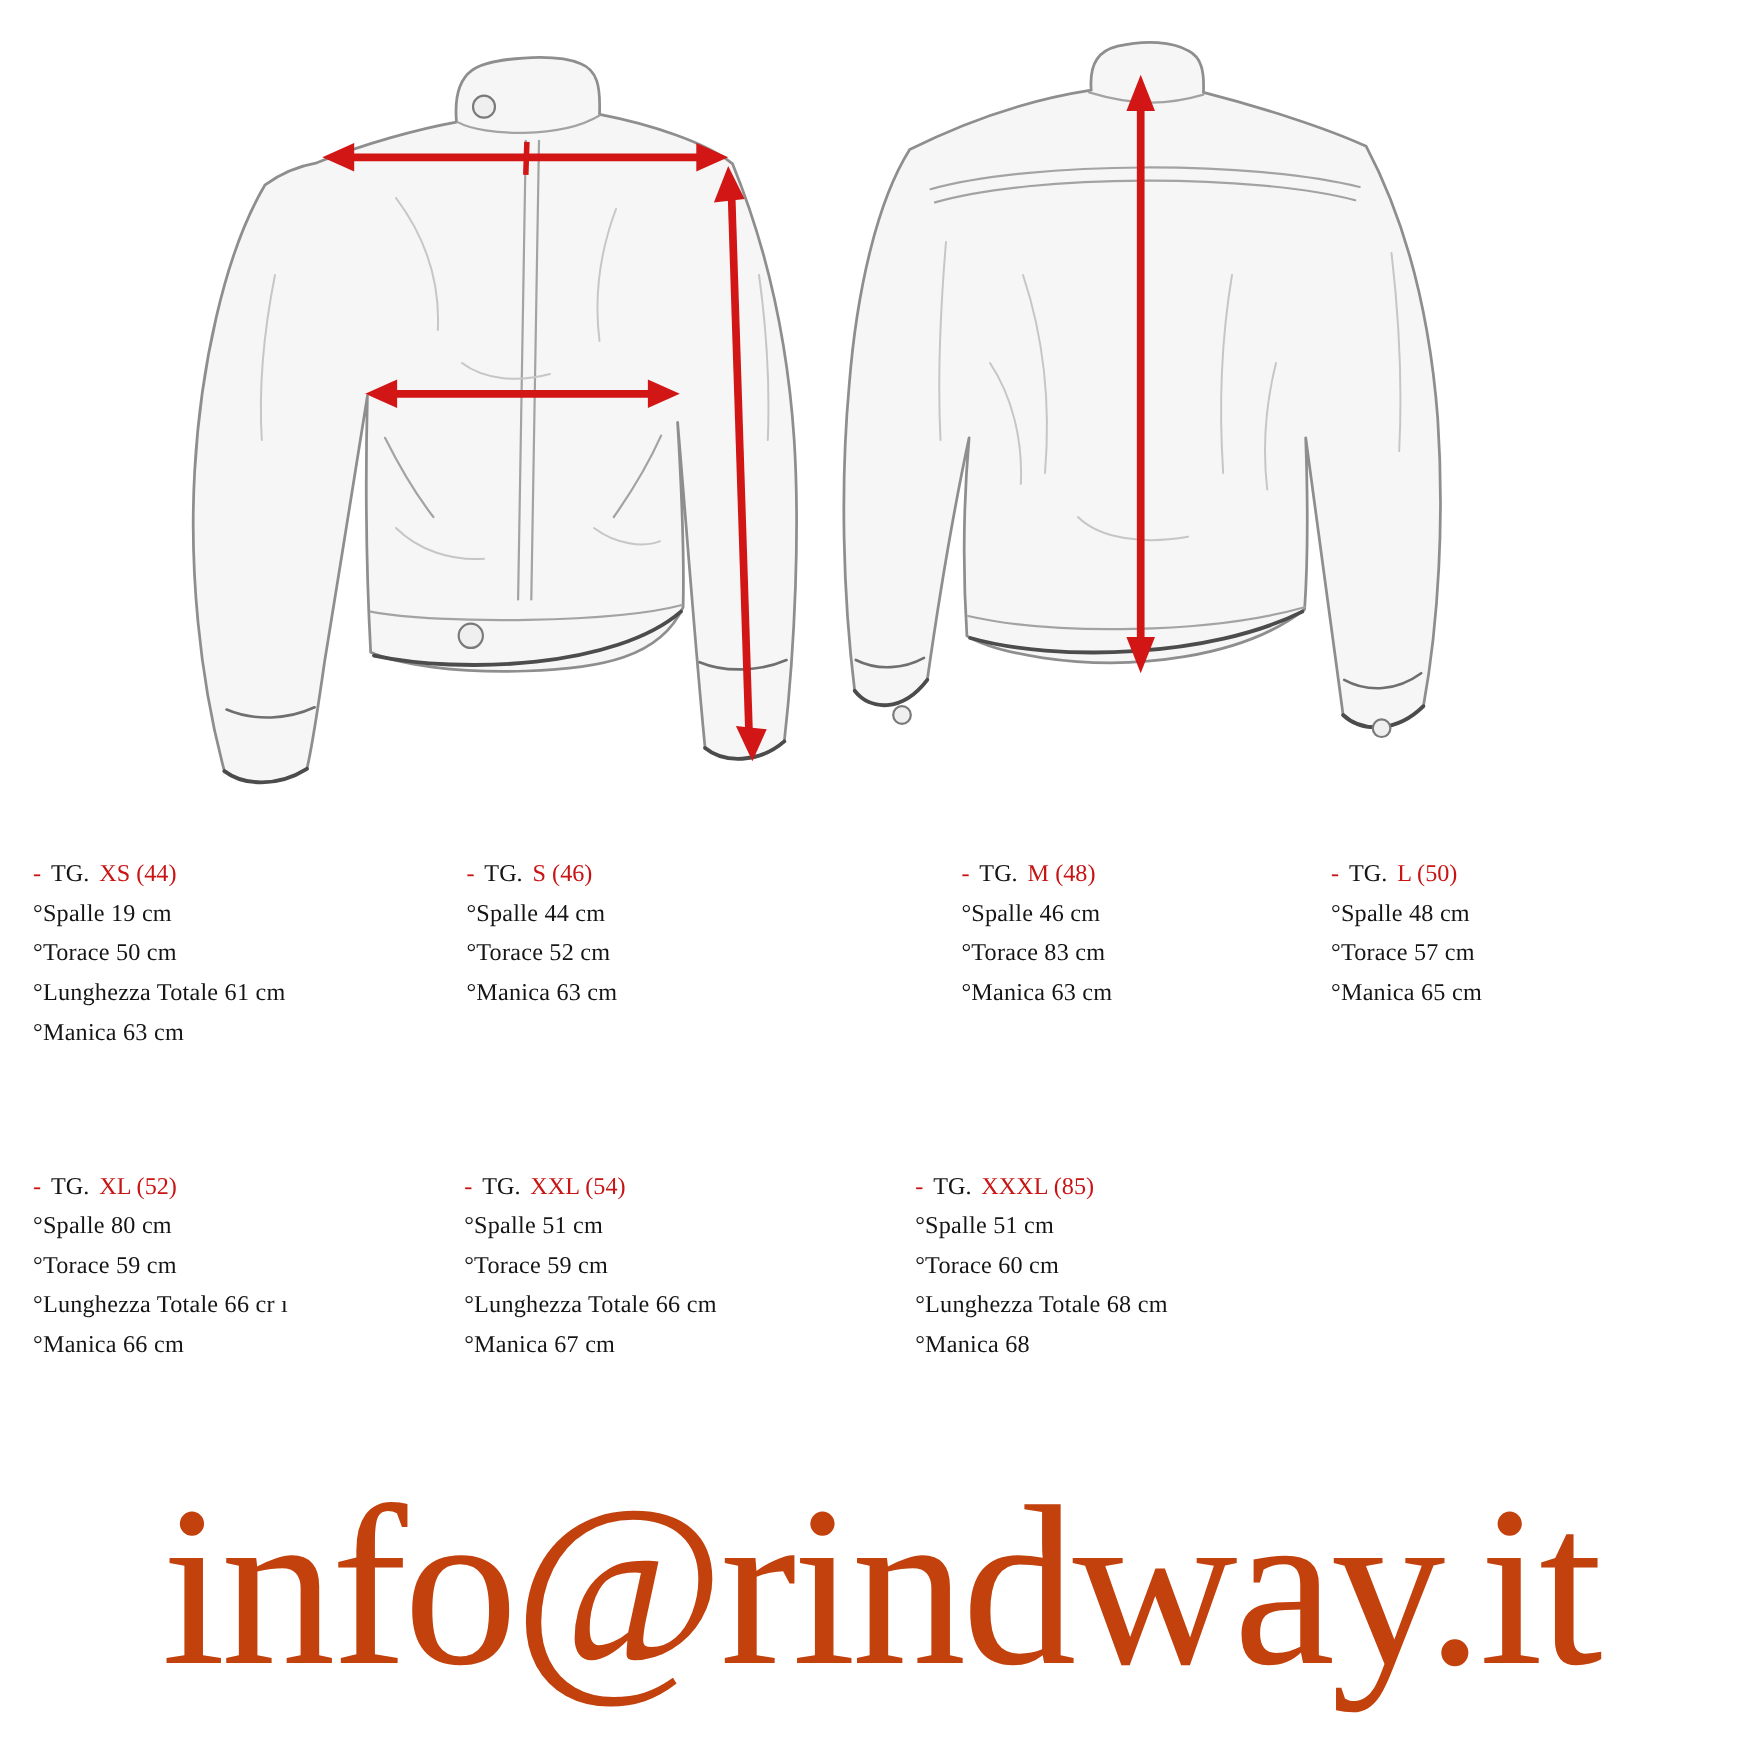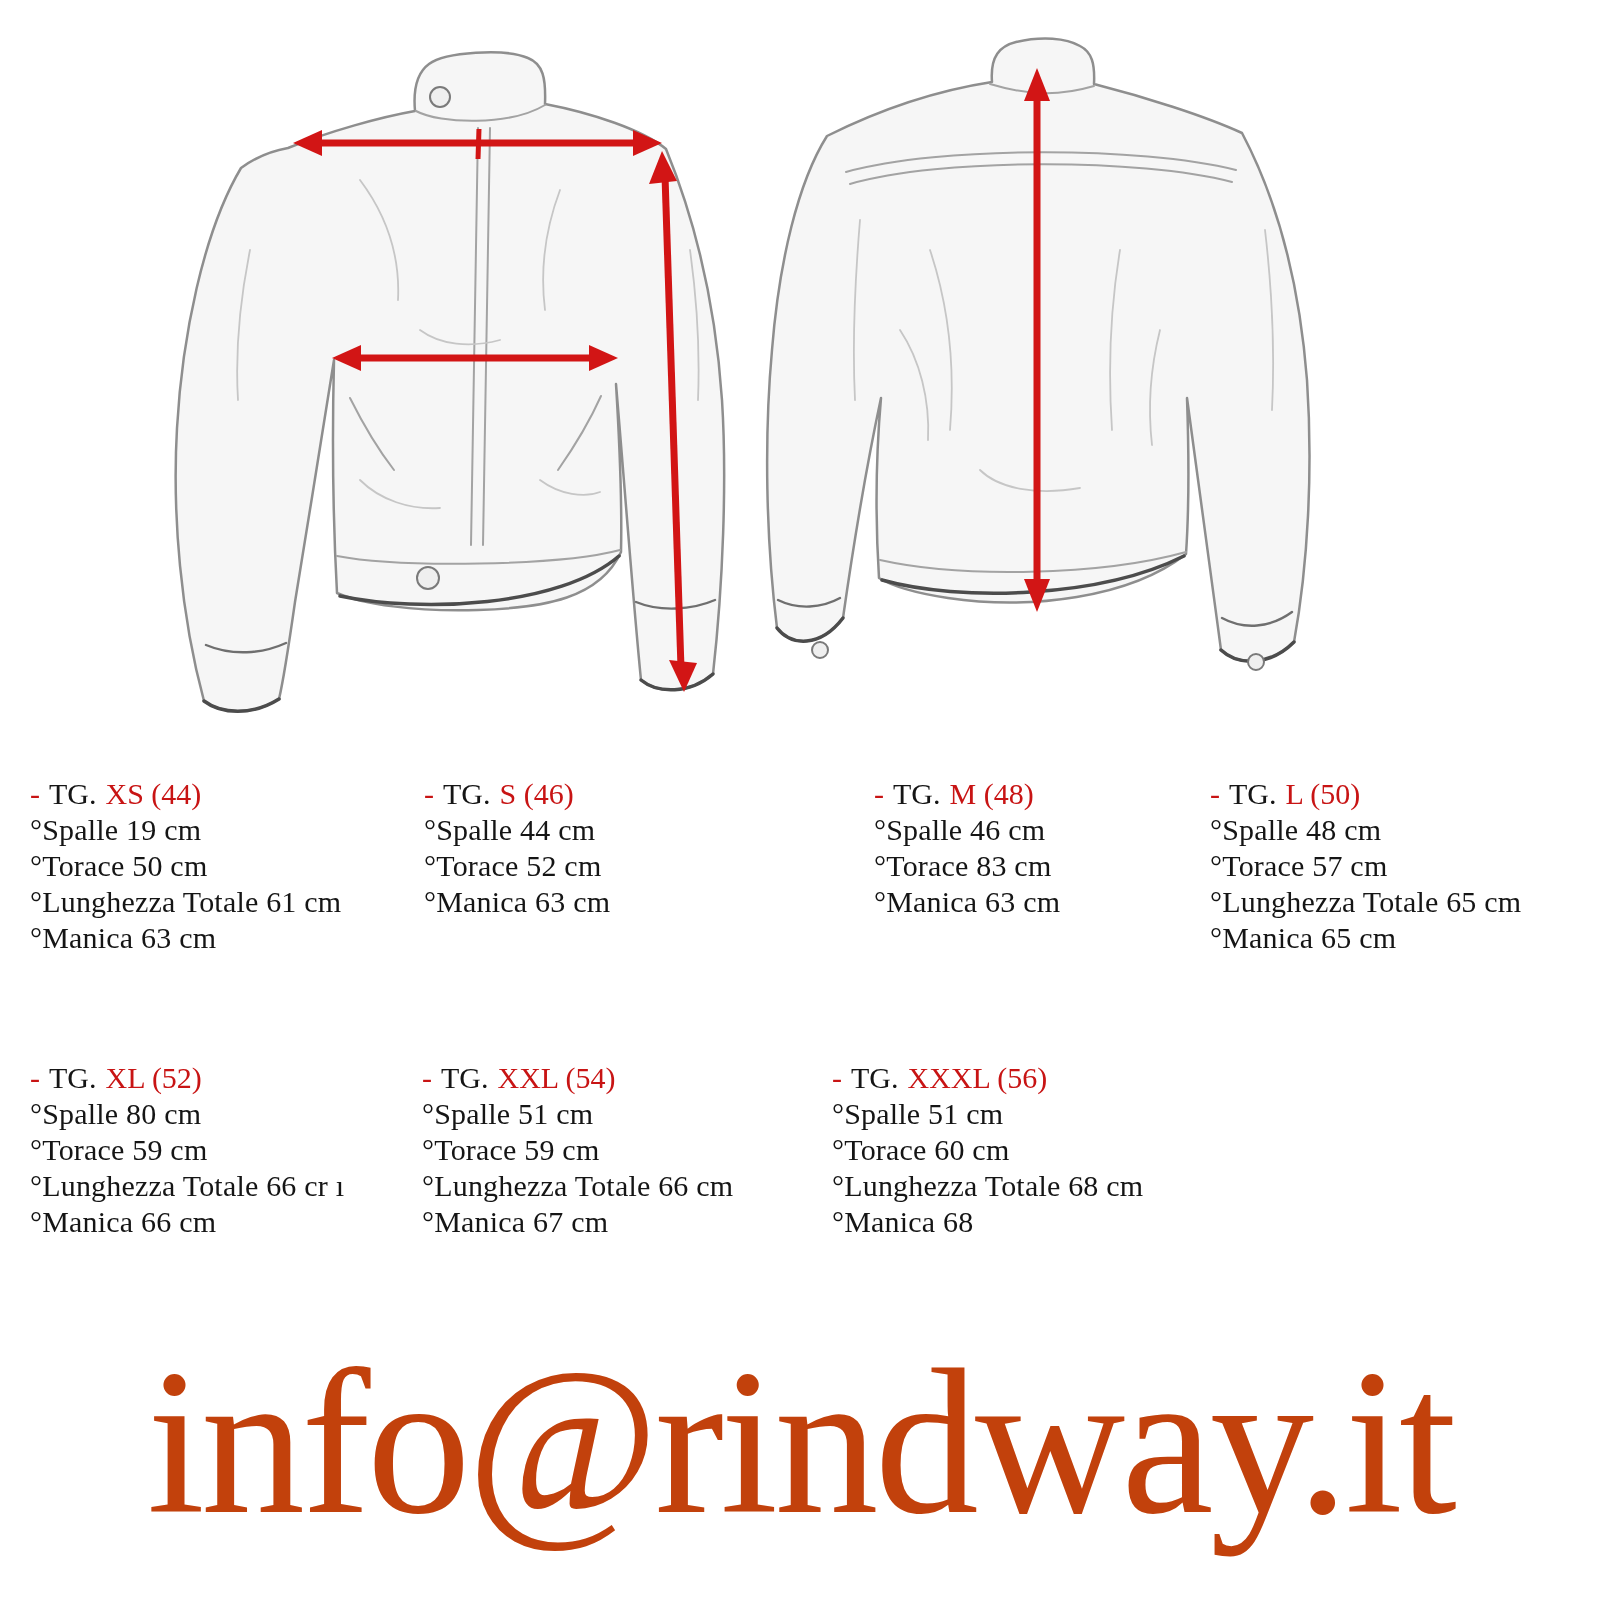--- a/index.html
+++ b/index.html
@@ -14,21 +14,21 @@
   .wrinkle{fill:none;stroke:#c6c6c6;stroke-width:1.8;stroke-linecap:round;}
   .mid{fill:none;stroke:#6f6f6f;stroke-width:2.4;stroke-linecap:round;}
   .dark{fill:none;stroke:#4c4c4c;stroke-width:3.5;stroke-linecap:round;}
   .btn{fill:#efefef;stroke:#7a7a7a;stroke-width:2;}
   
   .arrow-line{stroke:var(--accent-red,#d21515);stroke-width:7;}
   .arrow-head{fill:var(--accent-red,#d21515);}
   .tick{stroke:var(--accent-red,#d21515);stroke-width:5;}
   
   .size-block{
-    position:absolute;font-size:30px;line-height:36px;color:var(--text-black,#151515);
+    position:absolute;font-size:22px;line-height:36px;color:var(--text-black,#151515);
     white-space:nowrap;
   }
   .size-title span+span{margin-left:9px;}
   .size-title .dash,.size-title .size-val{color:var(--title-red,#c81414);}
   .m-line{letter-spacing:0.2px;}
   
   .email{
     position:absolute;left:0;top:1332px;width:1600px;text-align:center;
     font-size:208px;line-height:1.06;color:#c2410c;letter-spacing:-0.018em;
   }
@@ -174,21 +174,20 @@
     <div class="m-line">°Torace 83 cm</div>
     <div class="m-line">°Manica 63 cm</div>
   </div>
 
   <div class="size-block" style="left:1210px;top:776px">
     <div class="size-title">
       <span class="dash">-</span><span class="tg">TG.</span><span class="size-val">L (50)</span>
     </div>
     <div class="m-line">°Spalle 48 cm</div>
     <div class="m-line">°Torace 57 cm</div>
-    <div class="m-line">°Lunghezza Totale 65 cm</div>
     <div class="m-line">°Manica 65 cm</div>
   </div>
 
   <div class="size-block" style="left:30px;top:1060px">
     <div class="size-title">
       <span class="dash">-</span><span class="tg">TG.</span><span class="size-val">XL (52)</span>
     </div>
     <div class="m-line">°Spalle 80 cm</div>
     <div class="m-line">°Torace 59 cm</div>
     <div class="m-line">°Lunghezza Totale 66 cr ı</div>
@@ -200,21 +199,21 @@
       <span class="dash">-</span><span class="tg">TG.</span><span class="size-val">XXL (54)</span>
     </div>
     <div class="m-line">°Spalle 51 cm</div>
     <div class="m-line">°Torace 59 cm</div>
     <div class="m-line">°Lunghezza Totale 66 cm</div>
     <div class="m-line">°Manica 67 cm</div>
   </div>
 
   <div class="size-block" style="left:832px;top:1060px">
     <div class="size-title">
-      <span class="dash">-</span><span class="tg">TG.</span><span class="size-val">XXXL (56)</span>
+      <span class="dash">-</span><span class="tg">TG.</span><span class="size-val">XXXL (85)</span>
     </div>
     <div class="m-line">°Spalle 51 cm</div>
     <div class="m-line">°Torace 60 cm</div>
     <div class="m-line">°Lunghezza Totale 68 cm</div>
     <div class="m-line">°Manica 68</div>
   </div>
 
   <div class="email">info@rindway.it</div>
 
 </div>

